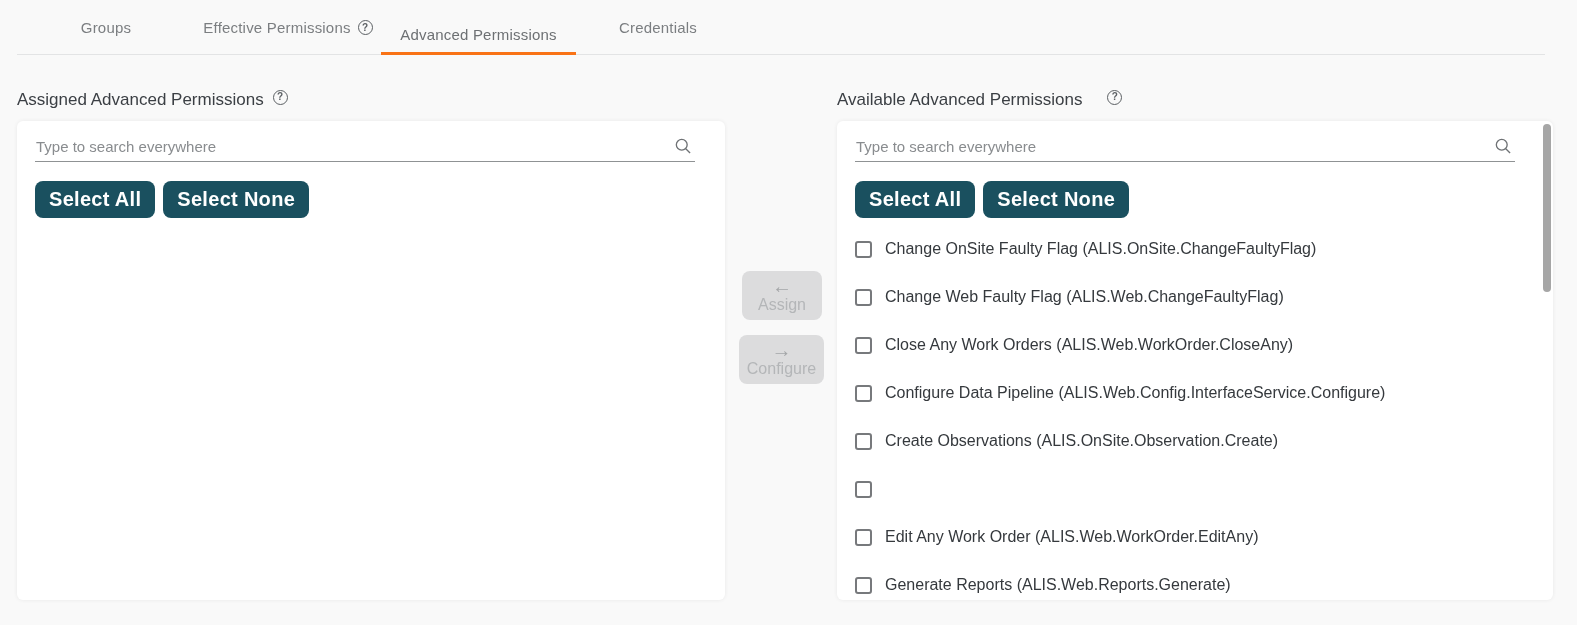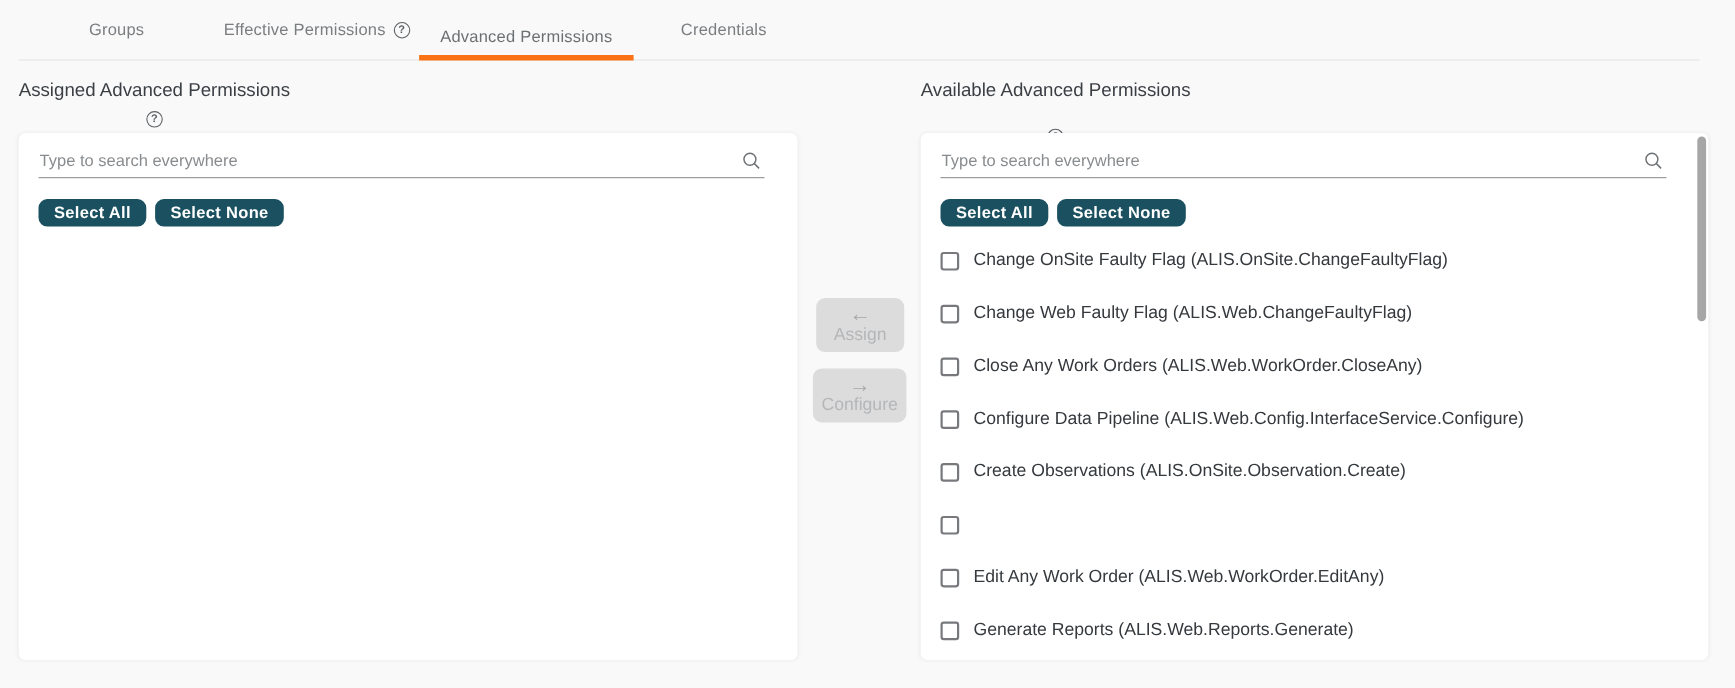--- a/index.html
+++ b/index.html
@@ -18,34 +18,34 @@
     display:flex; align-items:stretch;
   }
   .tab {
     height:55px; display:flex; align-items:center; justify-content:center;
     gap:7px; font-size:15px; color:#7b7e81; cursor:pointer; letter-spacing:.2px;
   }
   .tab-groups { width:178px; }
   .tab-effective { width:186px; }
   .tab-advanced { width:195px; }
   .tab-credentials { width:164px; }
-  .tab.active { border-bottom:5px solid #f97316; color:#6d7073; padding-top:17px; }
+  .tab.active { border-bottom:3px solid #f97316; color:#6d7073; padding-top:17px; }
 
   .help-icon {
     width:15px; height:15px; border:1.4px solid #5c6064; border-radius:50%;
     display:inline-flex; align-items:center; justify-content:center;
     font-size:10px; line-height:1; color:#5c6064; font-weight:bold;
     flex-shrink:0;
   }
 
   
   .panel-header {
-    position:absolute; top:72px; height:24px;
+    position:absolute; top:88px; height:24px;
     display:flex; align-items:center; gap:9px;
-    font-size:17px; color:#3b3f44;flex-direction:column;
+    font-size:17px; color:#3b3f44;
   }
   .panel-header .help-icon { margin-bottom:6px; }
   .header-assigned { left:17px; }
   .header-available { left:837px;gap:25px; }
 
   
   .card {
     position:absolute; top:121px; height:479px; background:#ffffff;
     border-radius:6px; box-shadow:0 0 4px rgba(0,0,0,.07);
     overflow:hidden;
@@ -64,21 +64,21 @@
     font-size:15px; color:#3a3e42; padding:4px 28px 4px 1px;
   }
   .search-row input::placeholder { color:#898c8f; opacity:1; }
   .search-icon {
     position:absolute; right:2px; top:5px; width:20px; height:20px;
   }
 
   .btn-row { margin:19px 0 0 18px; display:flex; gap:8px; }
   .teal-btn {
     background:#1a505f; color:#ffffff; border:none; border-radius:8px;
-    height:25px; padding:0 14px; font-size:15px; font-weight:bold;
+    height:37px; padding:0 14px; font-size:20px; font-weight:bold;
     font-family:"Liberation Sans", sans-serif; letter-spacing:.3px; cursor:pointer;
   }
 
   
   .perm-list { margin-top:7px; }
   .perm-row {
     display:flex; align-items:center; gap:13px; height:48px; padding-left:18px;
     font-size:16px; color:#35393d; cursor:pointer;
   }
   .checkbox {

